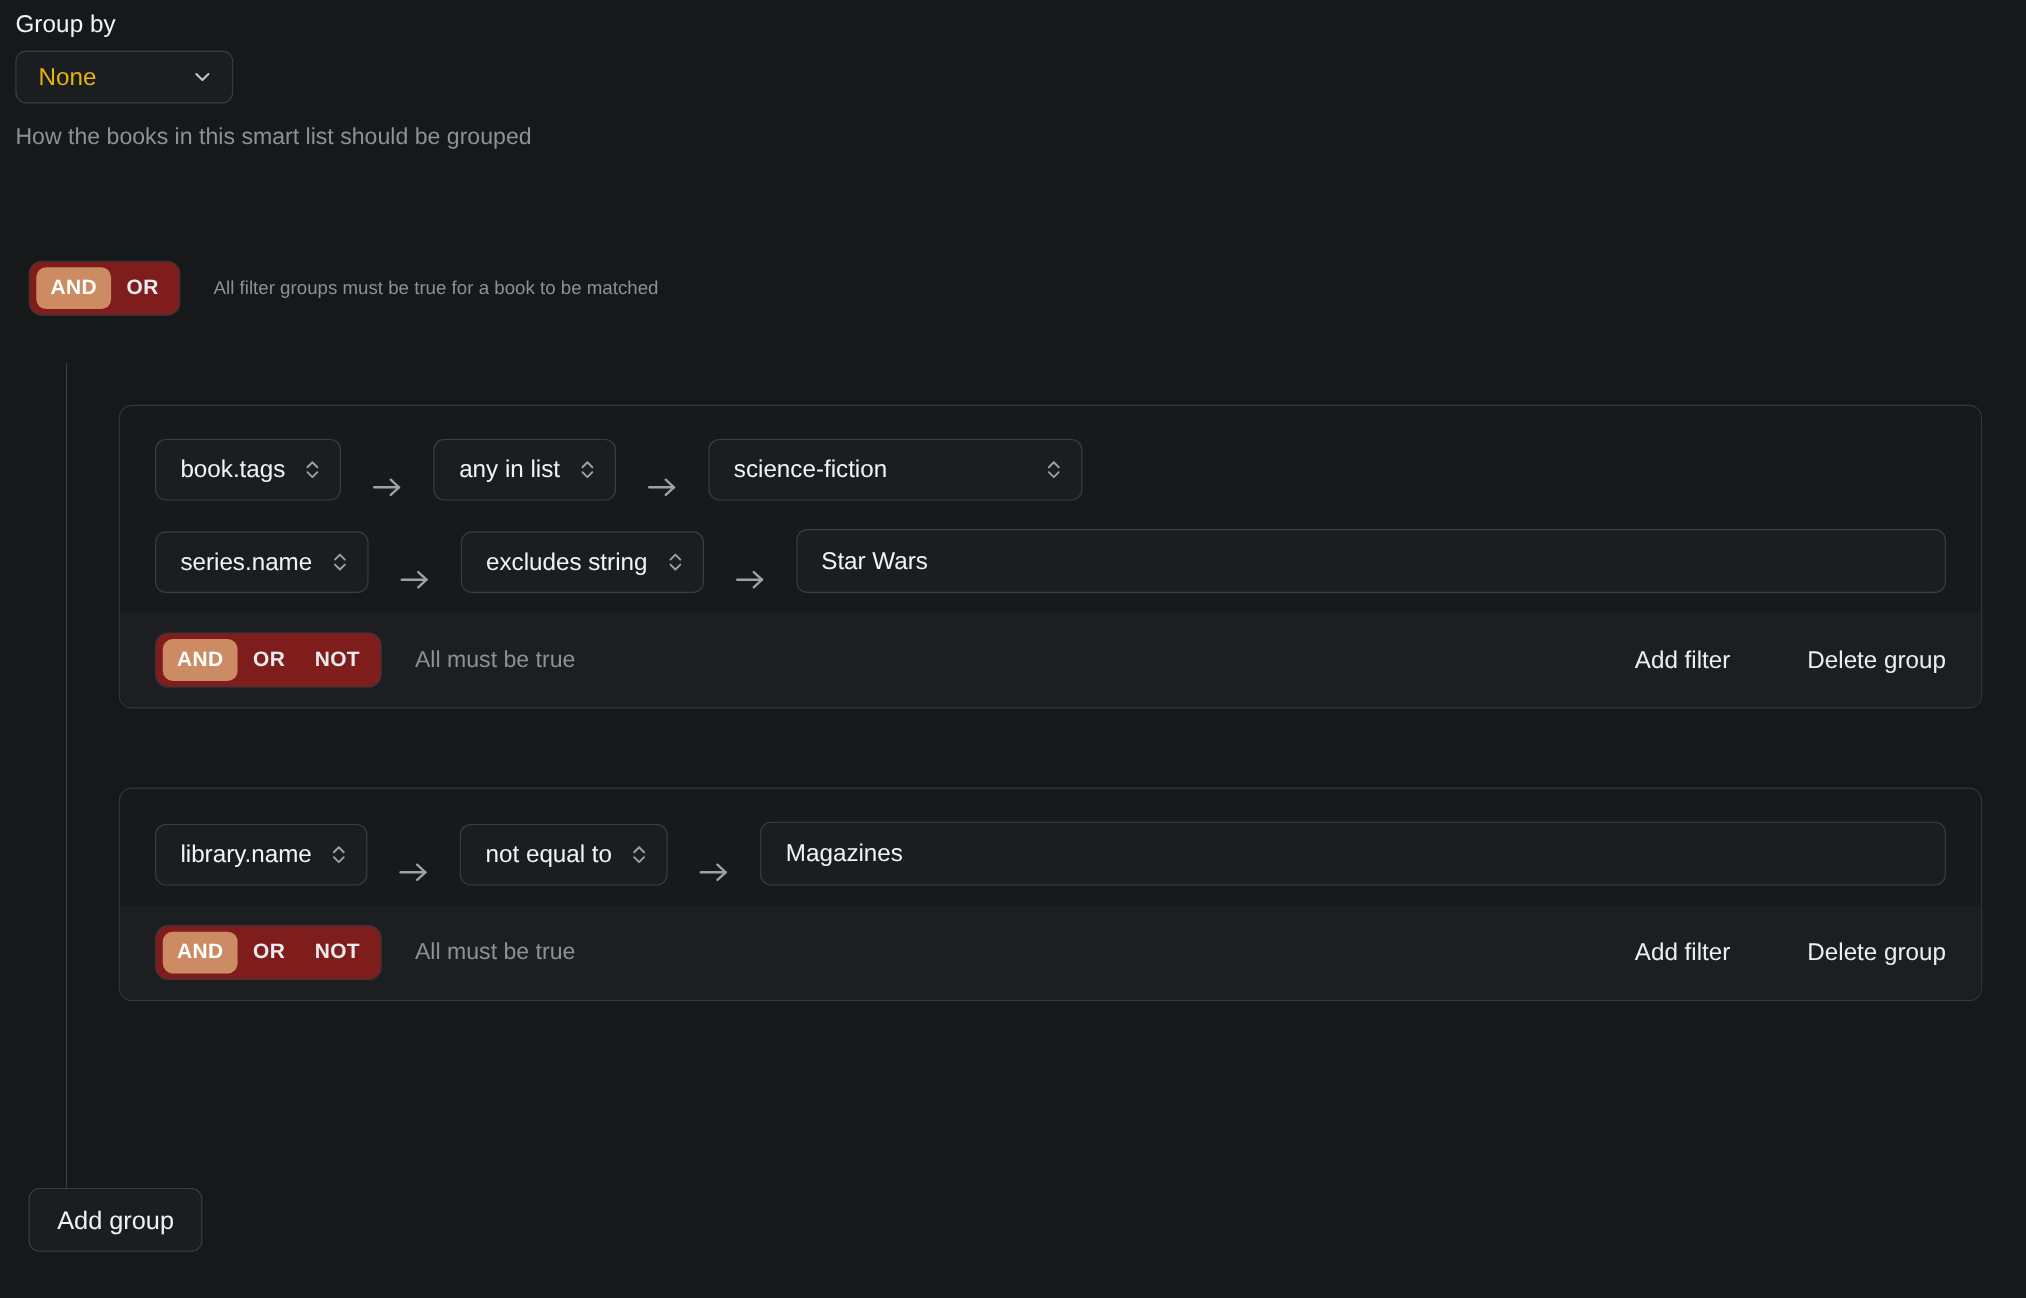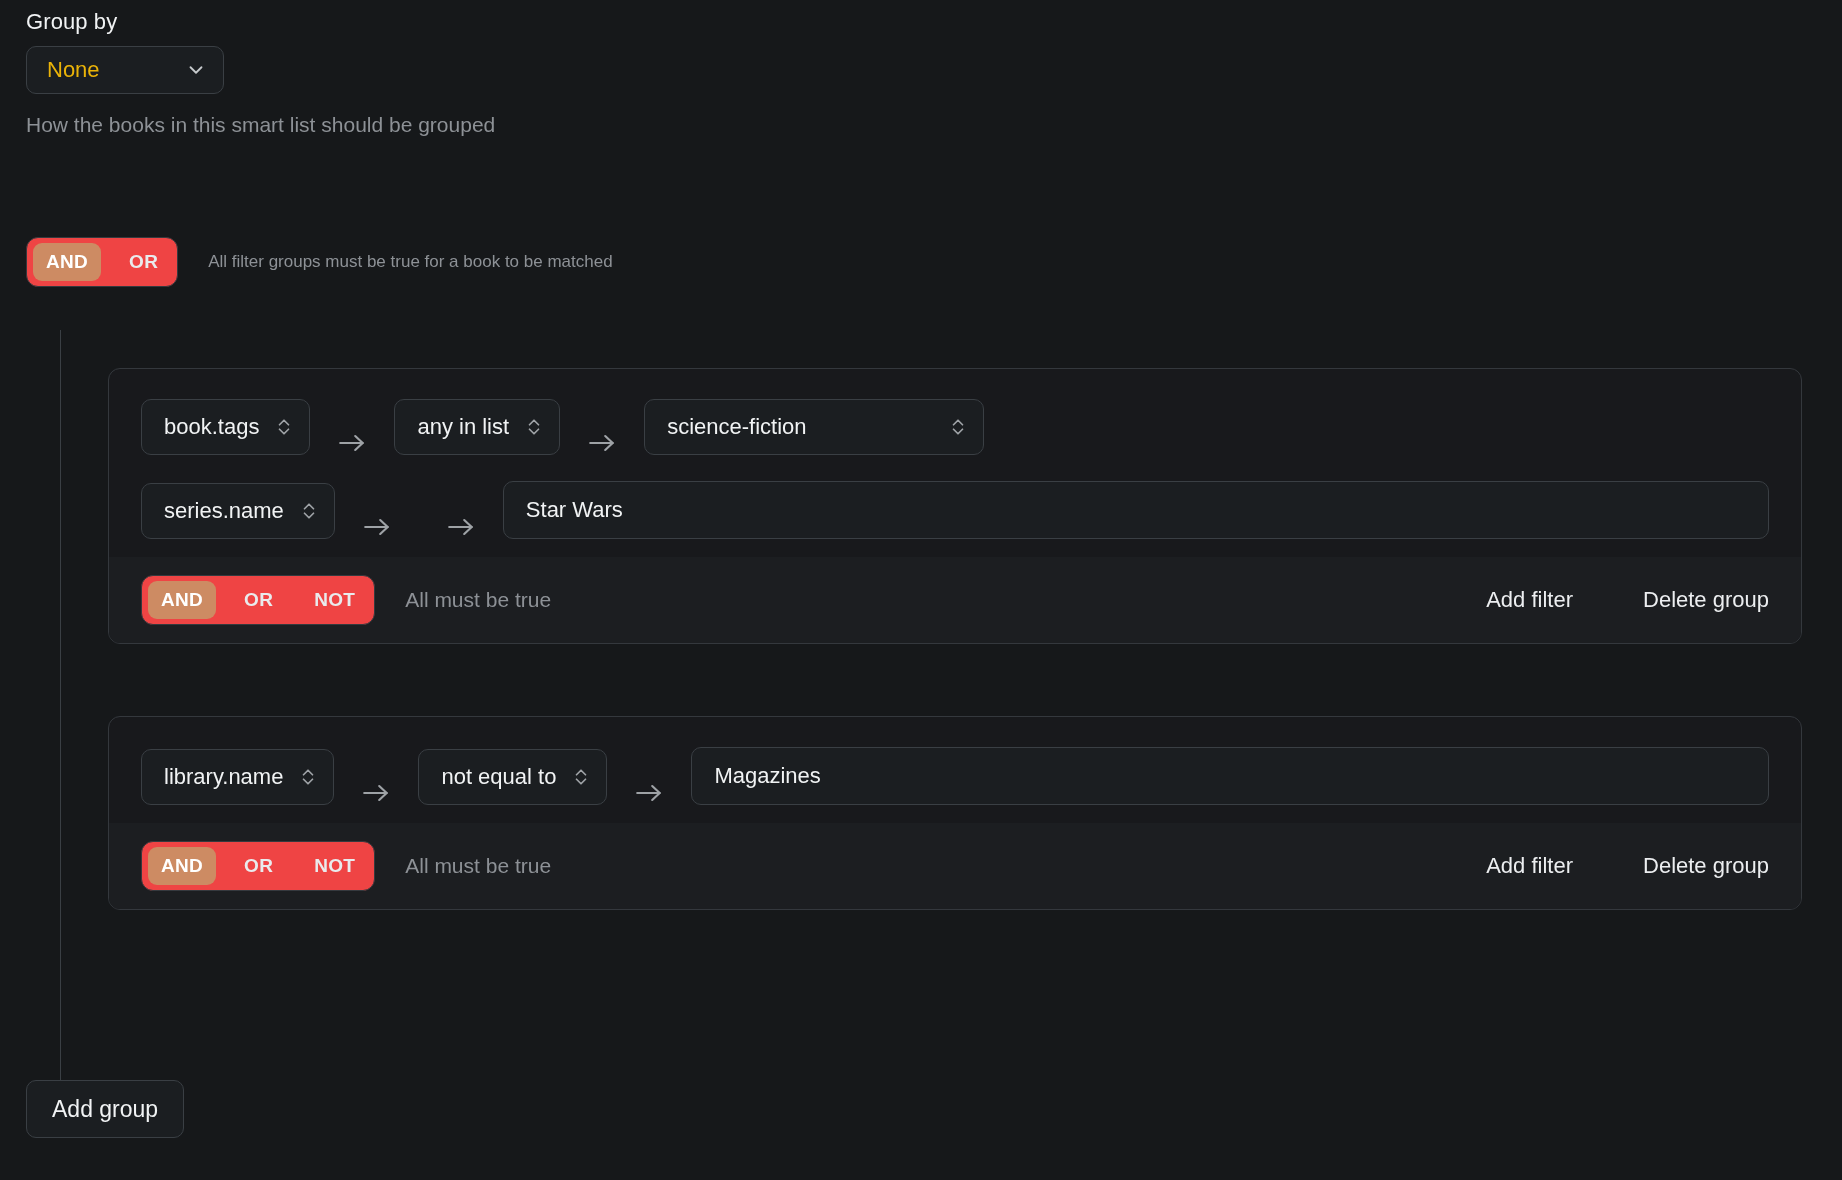--- a/index.html
+++ b/index.html
@@ -18,21 +18,21 @@
   .page {
     position: relative;
     width: 1842px;
     height: 1180px;
     padding: 0;
   }
 
   
   .groupby-section {
     position: absolute;
-    left: 26px;
+    left: 14px;
     top: 8px;
     width: 1000px;
   }
   .groupby-label {
     font-size: 22px;
     color: #f1f3f4;
     letter-spacing: 0.1px;
     line-height: 28px;
     margin: 0 0 10px 0;
   }
@@ -71,23 +71,23 @@
     left: 26px;
     top: 237px;
     display: flex;
     align-items: center;
   }
   .toggle-group {
     display: inline-flex;
     align-items: center;
     border: 1px solid #35393e;
     border-radius: 12px;
-    background: #ef4444;
+    background: #7f1d1d;
     padding: 5px 6px;
-    gap: 15px;
+    gap: 1px;
   }
   .toggle-chip {
     font-size: 19px;
     font-weight: 600;
     color: #e9ebed;
     padding: 8px 13px;
     border-radius: 9px;
     cursor: pointer;
     line-height: 22px;
     letter-spacing: 0.3px;
@@ -321,20 +321,29 @@
                   <polyline points="5 13.5 10 18.5 15 13.5"></polyline>
                 </svg>
             </span>
           </div>
           <span class="arrow">
             <svg width="30" height="24" viewBox="0 0 28 22" fill="none" stroke="#9ea2a6" stroke-width="2" stroke-linecap="round" stroke-linejoin="round">
                 <line x1="3" y1="11" x2="24" y2="11"></line>
                 <polyline points="17 4.5 24 11 17 17.5"></polyline>
               </svg>
           </span>
+          <div class="field-select">
+            <span class="fs-text">excludes string</span>
+            <span class="fs-chev">
+              <svg width="18" height="20" viewBox="0 0 20 22" fill="none" stroke="#9ea2a6" stroke-width="1.9" stroke-linecap="round" stroke-linejoin="round">
+                  <polyline points="5 8.5 10 3.5 15 8.5"></polyline>
+                  <polyline points="5 13.5 10 18.5 15 13.5"></polyline>
+                </svg>
+            </span>
+          </div>
           <span class="arrow">
             <svg width="30" height="24" viewBox="0 0 28 22" fill="none" stroke="#9ea2a6" stroke-width="2" stroke-linecap="round" stroke-linejoin="round">
                 <line x1="3" y1="11" x2="24" y2="11"></line>
                 <polyline points="17 4.5 24 11 17 17.5"></polyline>
               </svg>
           </span>
           <input class="text-input" type="text" value="Star Wars" style="">
         </div>
 
       </div>

